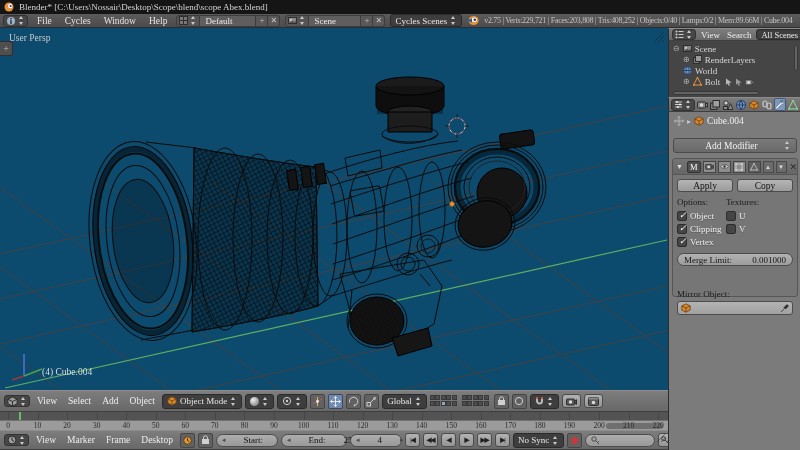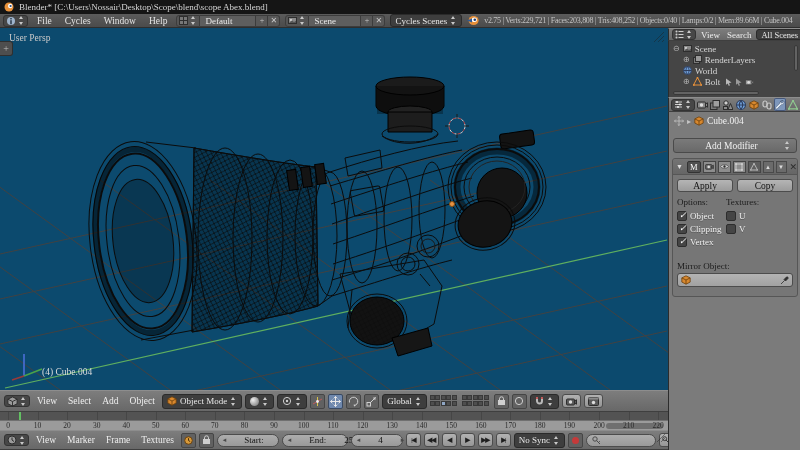--- a/index.html
+++ b/index.html
@@ -93,21 +93,21 @@
   .btnrow{display:flex;gap:4px}
   .btn{flex:1;height:13px;background:linear-gradient(#b5b5b5,#9b9b9b);border:1px solid #4c4c4c;border-radius:3px;font-size:9.5px;color:#141414;display:flex;align-items:center;justify-content:center}
   .cols{display:flex;margin-top:5px}
   .col1{width:33px}.col2{width:49px}.col3{flex:1}
   .collabel{font-size:9px;color:#1b1b1b;margin-bottom:3px}
   .cb{display:flex;align-items:center;gap:3px;height:11px;margin-bottom:2px}
   .cb i{width:10px;height:10px;background:#454545;border:1px solid #2d2d2d;border-radius:2px;position:relative;flex:none}
   .cb.on i::before{content:"✓";position:absolute;left:1px;top:-2px;font-size:9px;color:#fafafa}
   .cb b{font-weight:normal;font-size:9px;color:#efefef;text-shadow:0 1px 0 rgba(0,0,0,.3)}
   .slider{margin-top:4px;height:13px;background:linear-gradient(#b1b1b1,#9d9d9d);border:1px solid #4c4c4c;border-radius:8px;display:flex;align-items:center;justify-content:space-between;padding:0 6px;font-size:9px;color:#141414}
-  .mlabel{margin-top:12px;font-size:9px;color:#1b1b1b}
+  .mlabel{margin-top:23px;font-size:9px;color:#1b1b1b}
   .mfield{margin-top:2px;height:14px;background:linear-gradient(#b3b3b3,#a1a1a1);border:1px solid #4c4c4c;border-radius:3px;display:flex;align-items:center;padding:0 3px;gap:3px}
   .mfield .spacer{flex:1}
 </style>
 </head>
 <body>
 
 <div id="app">
 
   <div class="titlebar">
     <svg width="10" height="10" viewBox="0 0 10 10">
@@ -429,21 +429,21 @@
     <div class="ebtn">
       <svg width="10" height="10" viewBox="0 0 10 10">
           <circle cx="5" cy="5" r="4" fill="#9a9a9a" stroke="#2c2c2c"></circle>
           <path d="M5 2.5 V5 L7 6.5" stroke="#2c2c2c" fill="none"></path>
         </svg>
       <span class="ud"></span>
     </div>
     <span class="mi">View</span>
     <span class="mi">Marker</span>
     <span class="mi">Frame</span>
-    <span class="mi">Textures</span>
+    <span class="mi">Desktop</span>
     <div class="tbtn">
       <svg width="9" height="9" viewBox="0 0 9 9">
           <circle cx="4.5" cy="4.5" r="3.8" fill="#d89a3a" stroke="#6a4210"></circle>
           <path d="M4.5 2.2 V4.5 L6.2 5.6" stroke="#4a2e08" fill="none"></path>
         </svg>
     </div>
     <div class="tbtn">
       <svg width="9" height="10" viewBox="0 0 9 10">
           <rect x="1" y="4" width="7" height="5" fill="#cfcfcf"></rect>
           <path d="M2.5 4 V2.8 A2 2 0 0 1 6.5 2.8 V4" stroke="#cfcfcf" fill="none"></path>
@@ -723,20 +723,24 @@
             <div class="cb">
                 <i></i>
                 <b>U</b>
               </div>
             <div class="cb">
                 <i></i>
                 <b>V</b>
               </div>
           </div>
         </div>
+        <div class="slider">
+          <span>Merge Limit:</span>
+          <span>0.001000</span>
+        </div>
         <div class="mlabel">Mirror Object:</div>
         <div class="mfield">
           <svg width="10" height="10" viewBox="0 0 12 12">
               <path d="M6 1 L11 3.5 V8.5 L6 11 L1 8.5 V3.5 Z" fill="#d8882e" stroke="#6e4210"></path>
               <path d="M1 3.5 L6 6 L11 3.5 M6 6 V11" stroke="#6e4210" fill="none"></path>
             </svg>
           <span class="spacer"></span>
           <svg width="9" height="9" viewBox="0 0 9 9">
               <path d="M1 8 L4.5 4.5 M4 3.5 L5.5 5 L8 2.5 A1.1 1.1 0 0 0 6.5 1 Z" stroke="#2e2e2e" fill="#2e2e2e" stroke-width=".8"></path>
             </svg>

